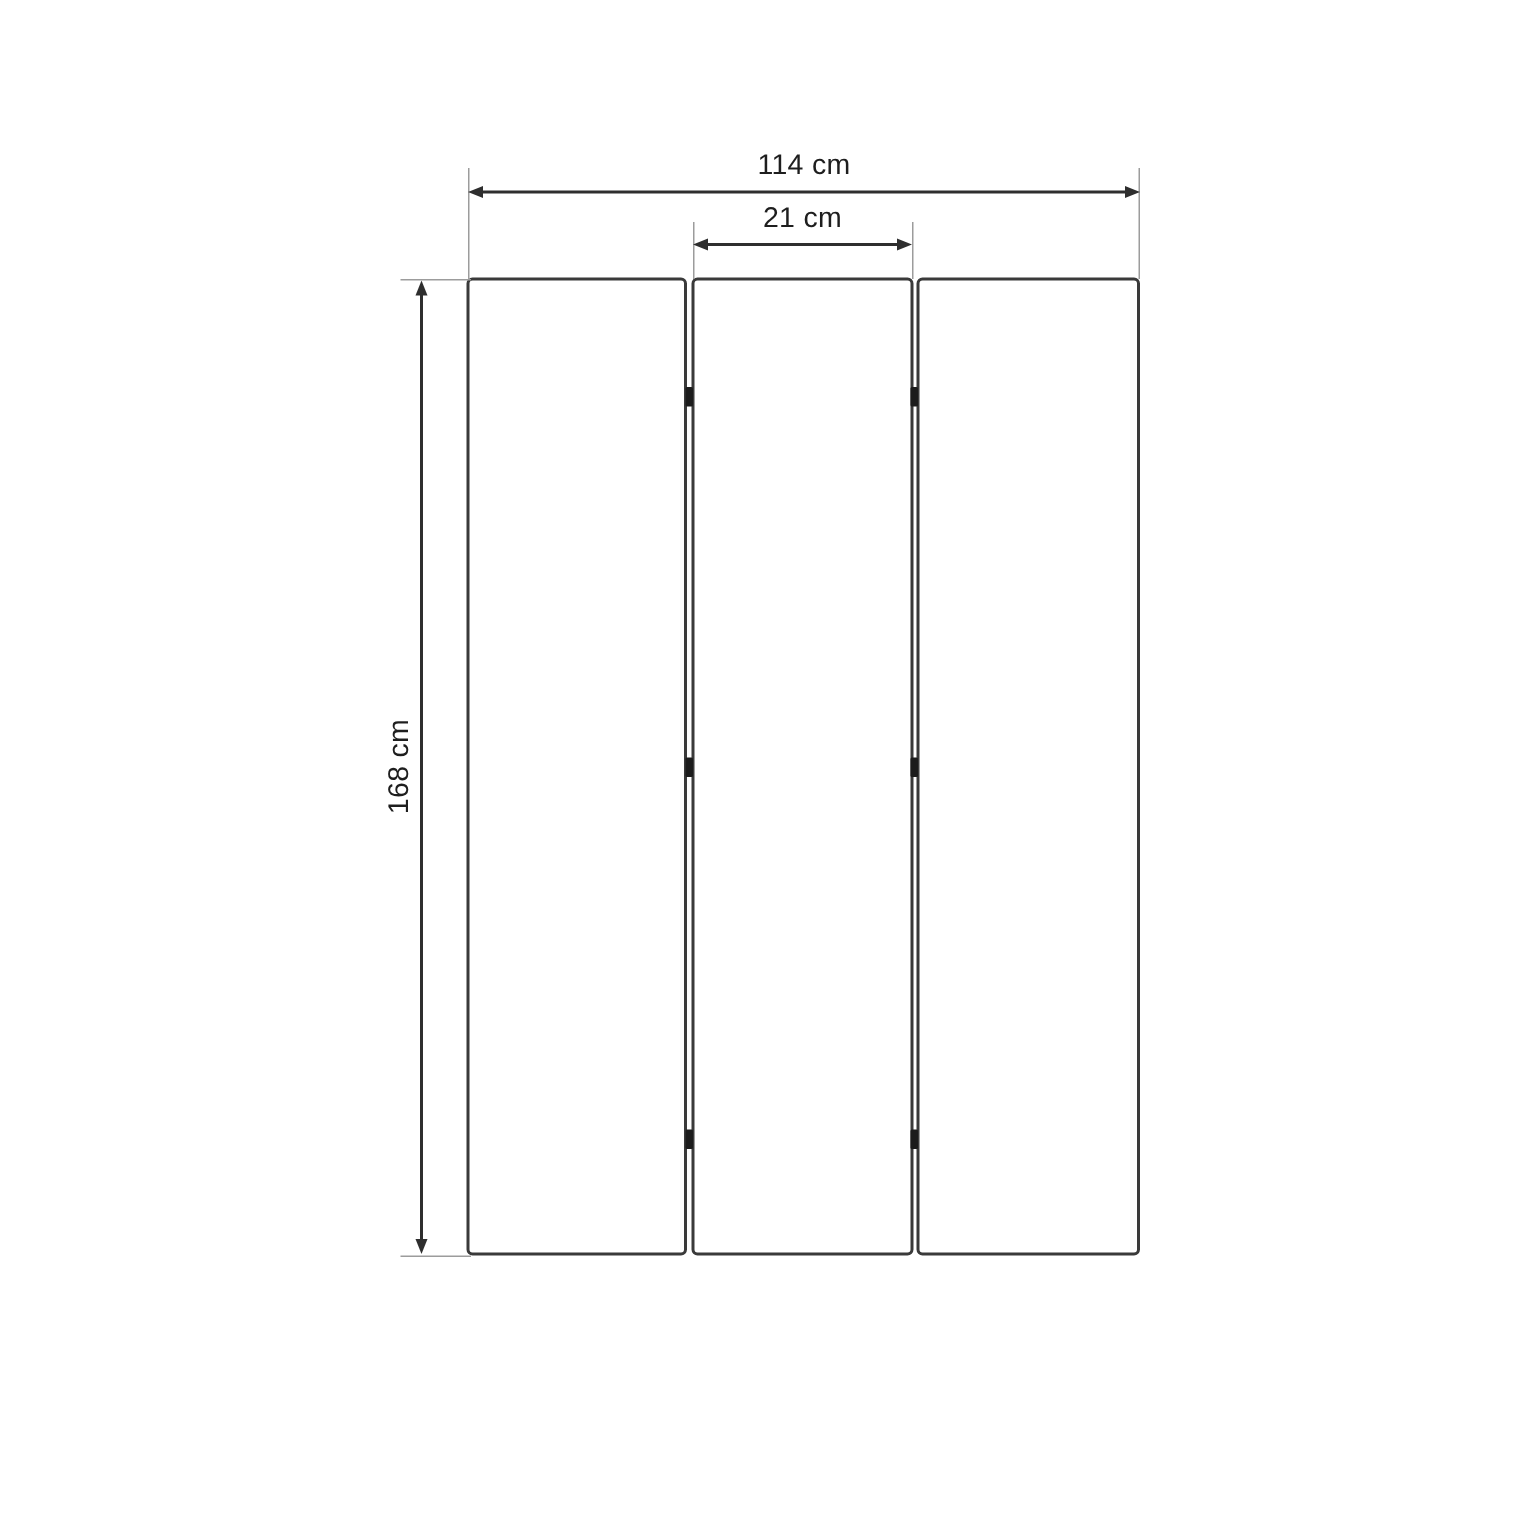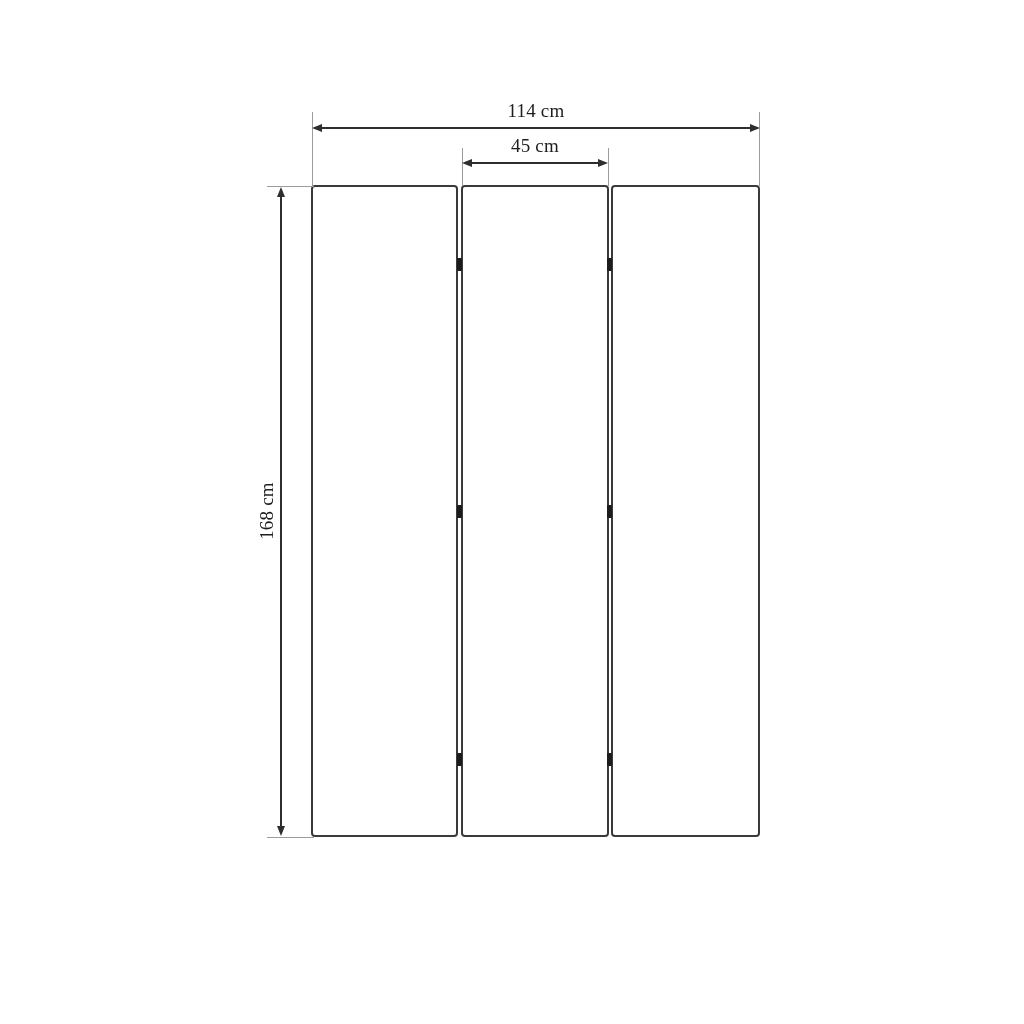--- a/index.html
+++ b/index.html
@@ -8,21 +8,21 @@
     --ext:#9c9c9c;
     --hinge:#1c1c1c;
     --text:#1e1e1e;
     --bg:#ffffff;
   }
   html,body{margin:0;padding:0;background:var(--bg);}
   .canvas{
     position:relative;
     width:1024px;height:1024px;
     background:var(--bg);
-    font-family:Liberation Serif, serif;
+    font-family:Liberation Sans, sans-serif;
     color:var(--text);
     overflow:hidden;
   }
   .panel{
     position:absolute;
     top:185px;height:652px;
     border:2px solid var(--outline);
     border-radius:4px;
     background:var(--bg);
     box-sizing:border-box;
@@ -90,20 +90,20 @@
   <div class="ext h" style="left:267px;top:837px;width:47px;"></div>
 
   <div class="dimline h" style="left:320px;top:127px;width:432px;"></div>
   <div class="arrow left" style="left:312px;top:124px;"></div>
   <div class="arrow right" style="left:750px;top:124px;"></div>
   <div class="dim-label total">114 cm</div>
 
   <div class="dimline h" style="left:470px;top:162px;width:130px;"></div>
   <div class="arrow left" style="left:462px;top:159px;"></div>
   <div class="arrow right" style="left:598px;top:159px;"></div>
-  <div class="dim-label panelw">45 cm</div>
+  <div class="dim-label panelw">21 cm</div>
 
   <div class="dimline v" style="left:280px;top:195px;height:633px;"></div>
   <div class="arrow up" style="left:277px;top:187px;"></div>
   <div class="arrow down" style="left:277px;top:826px;"></div>
   <div class="dim-label height">168 cm</div>
 
 </div>
 
 </body></html>

